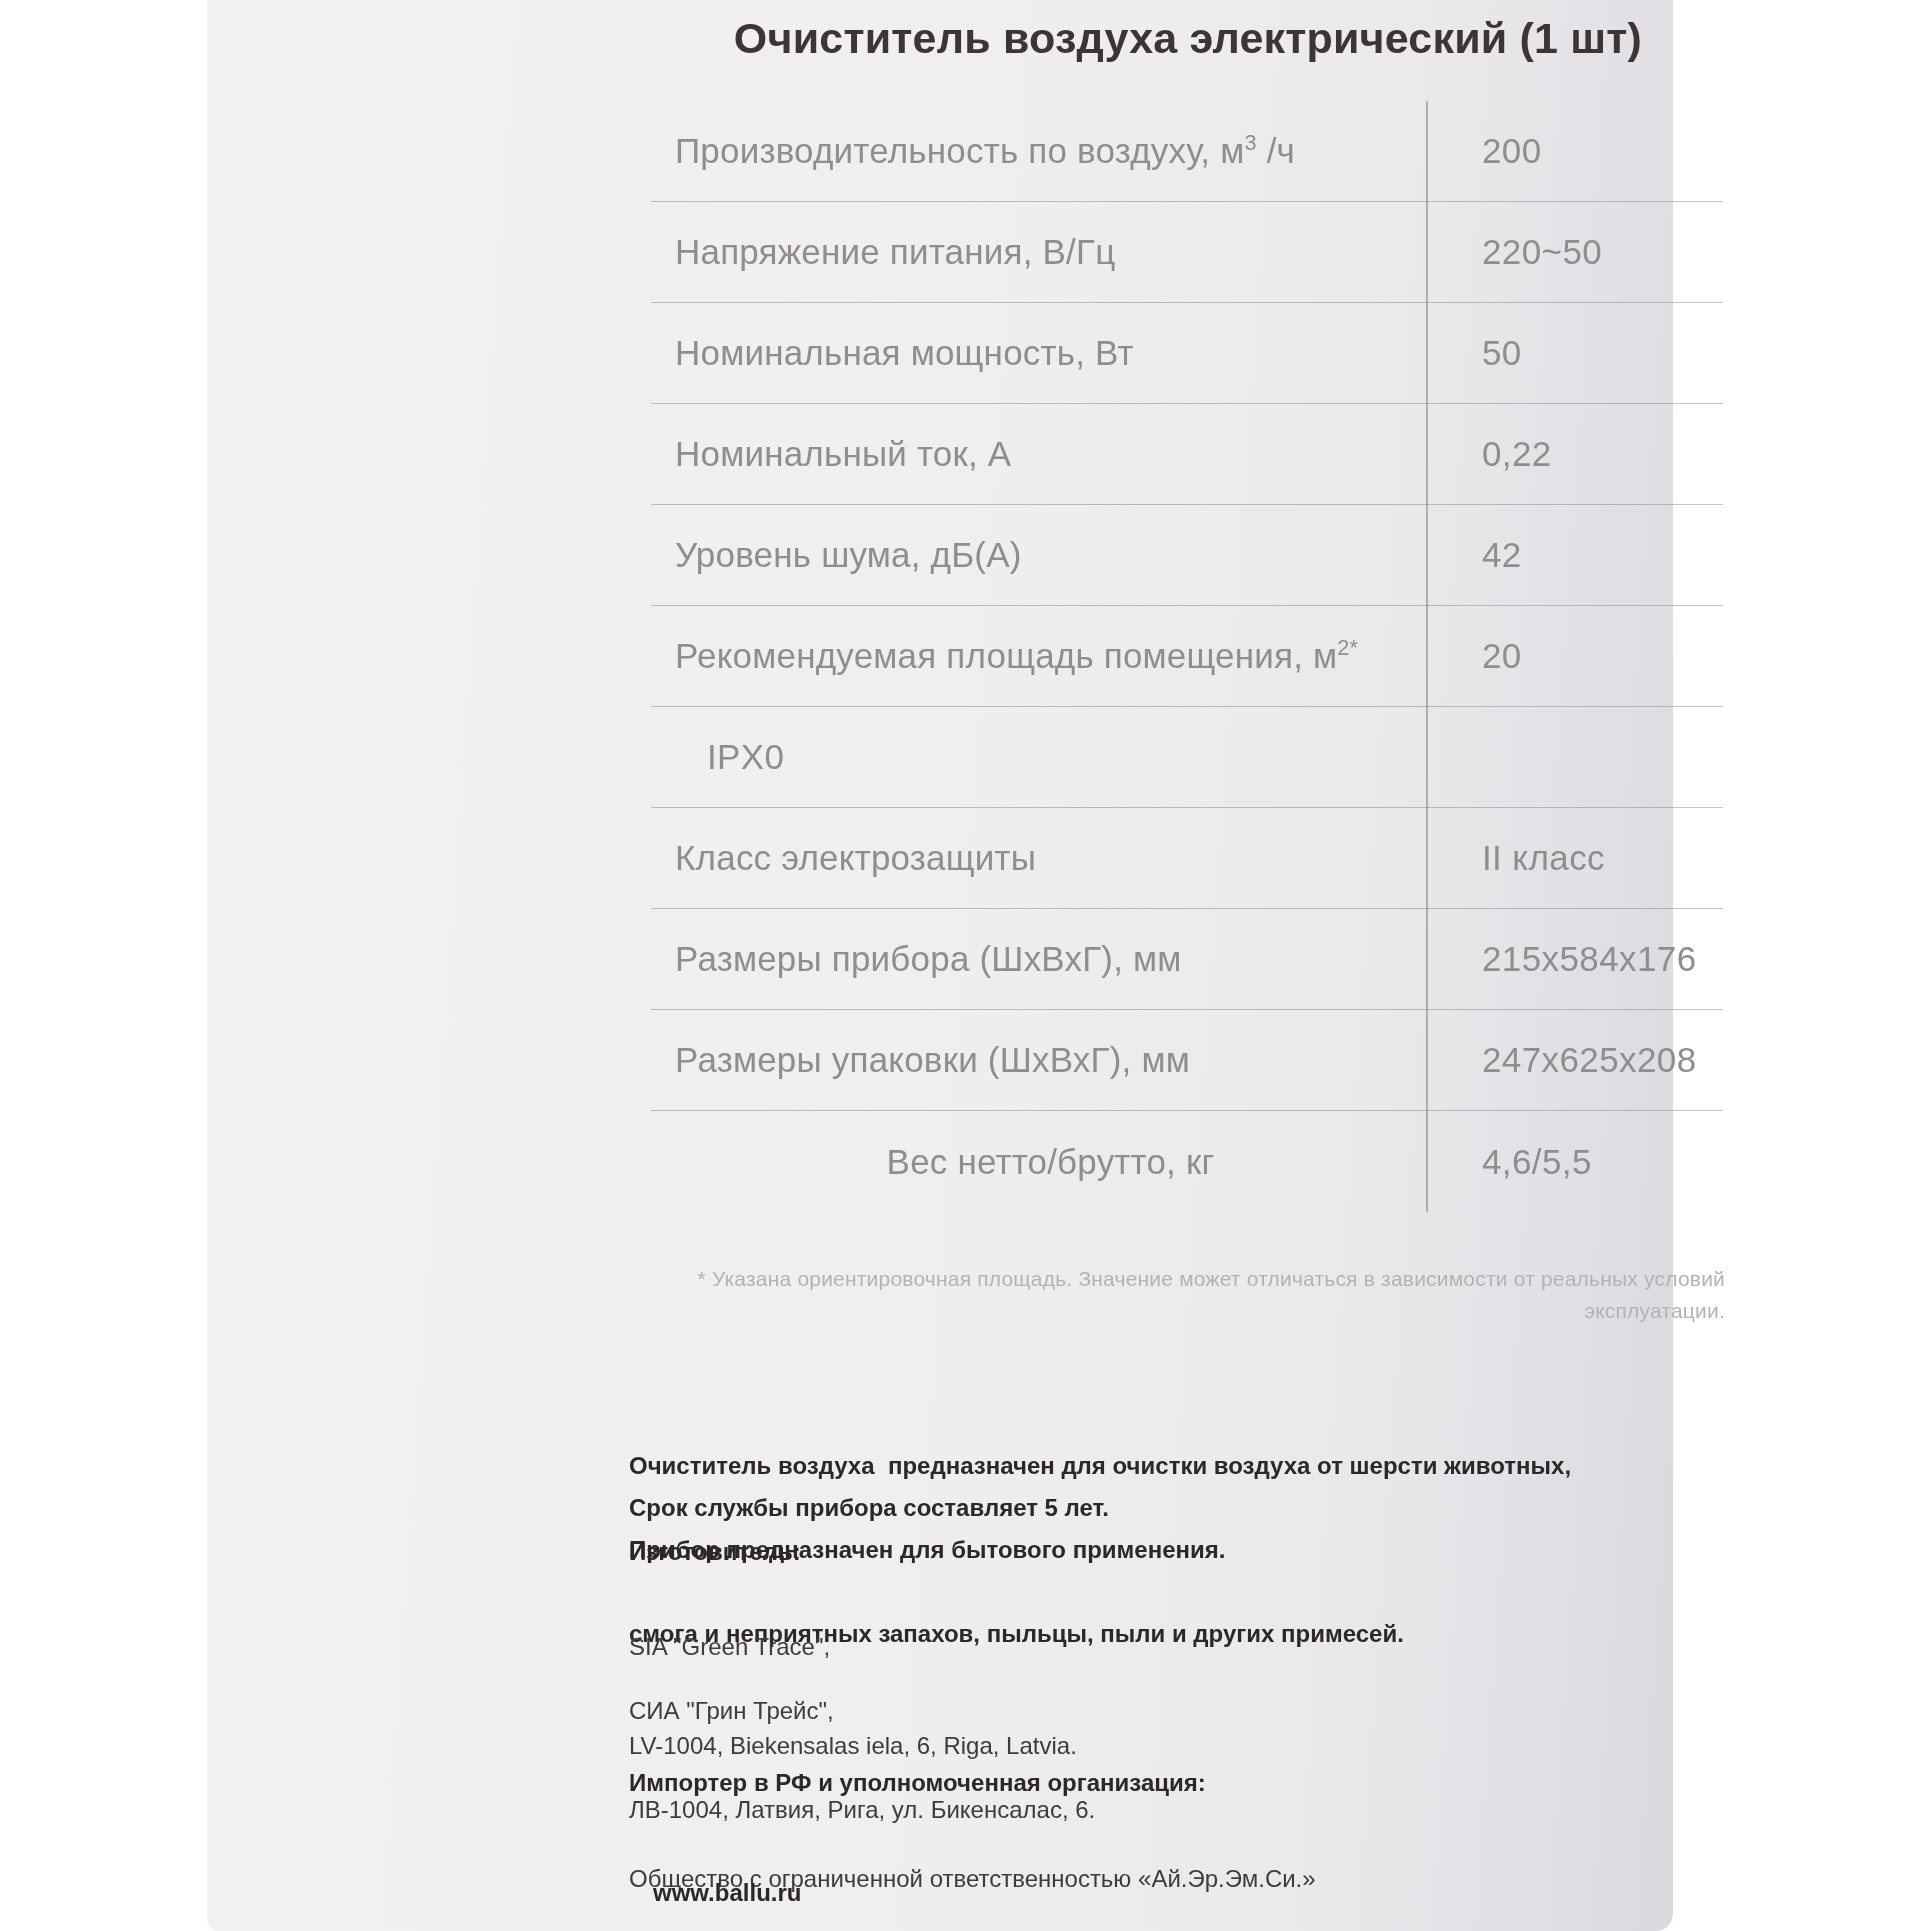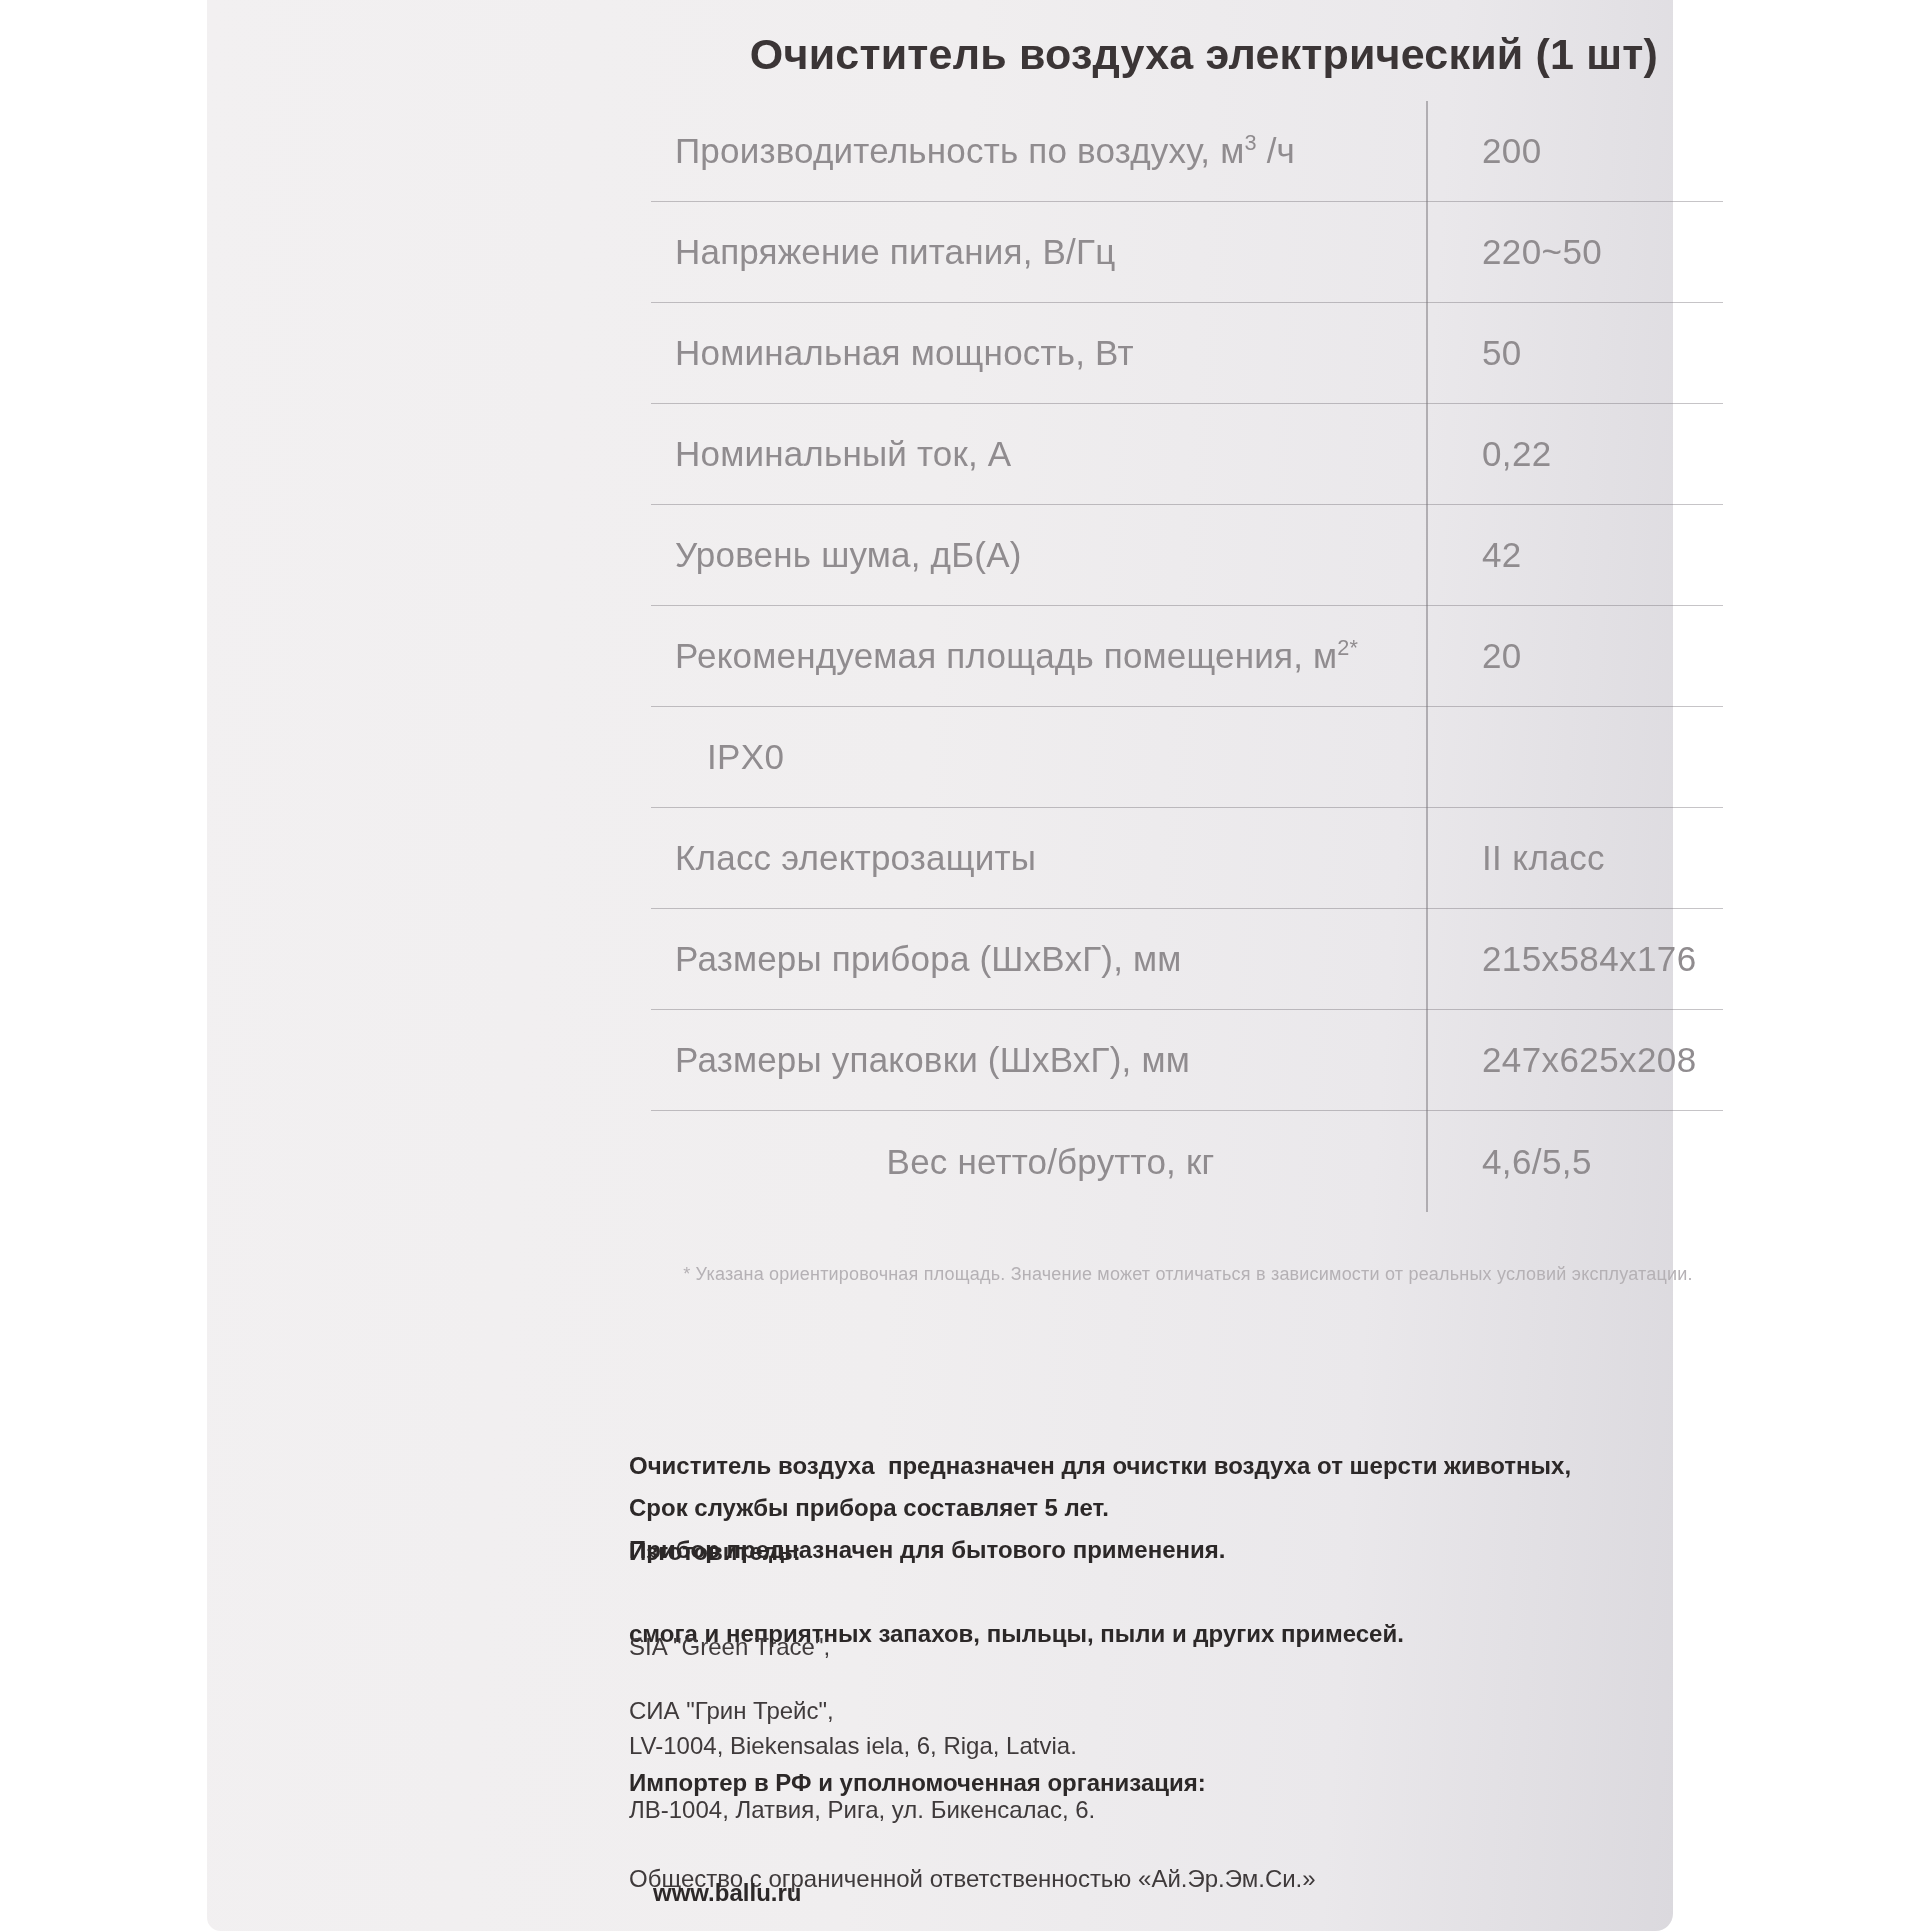--- a/index.html
+++ b/index.html
@@ -5,38 +5,38 @@
   html,body{margin:0;padding:0;background:#ffffff;width:1931px;height:1931px;overflow:hidden;}
   body{font-family:"Liberation Sans", sans-serif;position:relative;}
 
   .panel{
     position:absolute;left:207px;top:0;width:1466px;height:1931px;
     background:linear-gradient(94deg,#f2f0f1 0%,#f0eeef 48%,#eae8eb 78%,#dbd9de 100%);
     border-radius:0 0 17.4px 13.5px;
   }
 
   .title{
-    position:absolute;left:444px;top:13.5px;width:1074px;margin:16px;
+    position:absolute;left:444px;top:13.5px;width:1074px;margin:0;
     text-align:center;font-size:43px;line-height:48px;font-weight:700;
     color:#3b3536;letter-spacing:0.2px;
   }
 
   .table{position:absolute;left:444px;top:101px;width:1072px;}
   .divider{position:absolute;left:775px;top:0;width:1.9px;height:100%;background:rgba(120,115,121,0.5);}
   .row{display:flex;align-items:center;height:101px;box-sizing:border-box;
        border-bottom:1.9px solid rgba(120,115,121,0.42);}
   .row:last-child{border-bottom:none;text-align:center;}
   .cell-label{flex:0 0 775px;box-sizing:border-box;padding-left:24px;
        font-size:35px;color:#908c8f;letter-spacing:0.2px;}
   .cell-value{padding-left:56px;font-size:35px;color:#908c8f;letter-spacing:0.4px;}
   .sup{font-size:0.62em;vertical-align:super;line-height:0;}
 
   .footnote{
-    position:absolute;left:444px;top:1263px;width:1074px;text-align:center;
-    font-size:18px;line-height:23px;color:#b5b1b5;letter-spacing:0.2px;
+    position:absolute;left:444px;top:1263px;width:1074px;text-align:right;
+    font-size:21px;line-height:32px;color:#b5b1b5;letter-spacing:0.2px;
   }
 
   .info{position:absolute;left:422px;font-size:24px;color:#3f3a3b;white-space:pre-wrap;}
   .info div{white-space:pre-wrap;}
   .bold{font-weight:700;color:#2c2828;}
   .purpose{top:1396px;line-height:28px;}
   .srok{top:1494px;line-height:28px;}
   .izg{top:1538px;line-height:28px;}
   .mfr-en{top:1564px;line-height:33px;}
   .mfr-ru{top:1628px;line-height:33px;}

